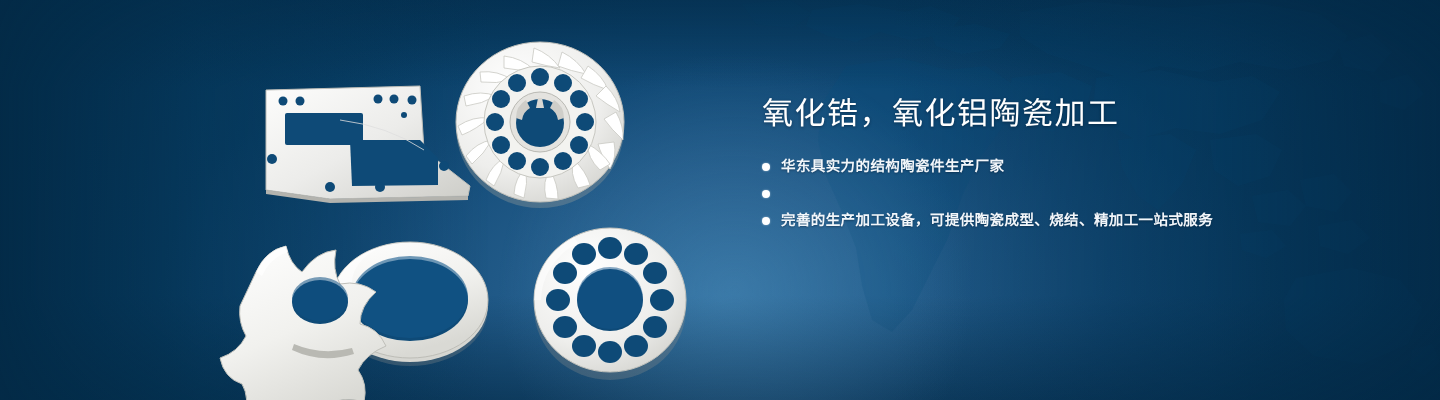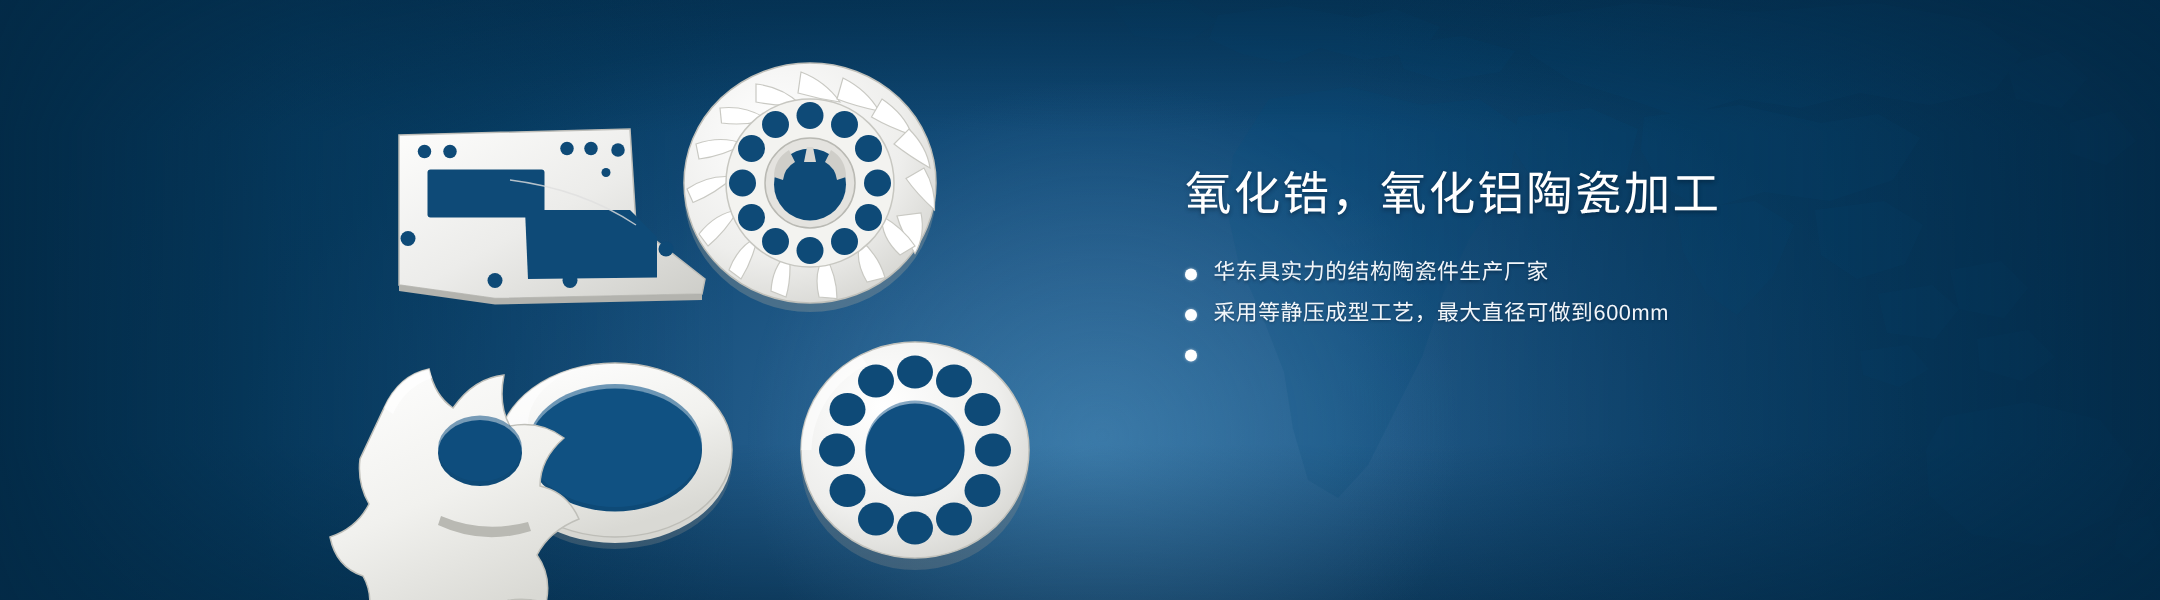--- a/index.html
+++ b/index.html
@@ -35,35 +35,36 @@
     position:absolute;inset:0;pointer-events:none;
     background:radial-gradient(circle 330px at 735px 290px, rgba(92,150,195,.30) 0%, rgba(92,150,195,.12) 45%, rgba(0,0,0,0) 72%);
   }
 
   
   .products{position:absolute;left:0;top:0;width:720px;height:400px;}
   .products svg{display:block;width:100%;height:100%;}
 
   
   .copy{
-    position:absolute;left:762px;top:110px;width:600px;margin-left:28px;
+    position:absolute;left:762px;top:94px;width:600px;
   }
   .headline{
     margin:0;
     font-size:31px;
     line-height:40px;
     letter-spacing:1.5px;
     font-weight:400;
     color:#ffffff;
     text-shadow:0 1px 3px rgba(0,16,32,.45);
     white-space:nowrap;
   }
   .bullets{
     list-style:none;margin:0;padding:0;
     margin-top:22px;
+    font-weight:bold;
   }
   .bullets li{
     display:flex;align-items:center;
     margin:0 0 6px 0;
     height:21px;
   }
   .dot{
     flex:0 0 auto;
     width:8px;height:8px;border-radius:50%;
     background:#ffffff;
@@ -256,21 +257,21 @@
 
   <div class="copy">
     <h1 class="headline">氧化锆，氧化铝陶瓷加工</h1>
     <ul class="bullets">
       <li>
         <span class="dot"></span>
         <span class="btext">华东具实力的结构陶瓷件生产厂家</span>
       </li>
       <li>
         <span class="dot"></span>
-        <span class="btext">采用等静压成型工艺，最大直径可做到600mm</span>
       </li>
       <li>
         <span class="dot"></span>
+        <span class="btext">完善的生产加工设备，可提供陶瓷成型、烧结、精加工一站式服务</span>
       </li>
     </ul>
   </div>
 
 </div>
 
 </body></html>

